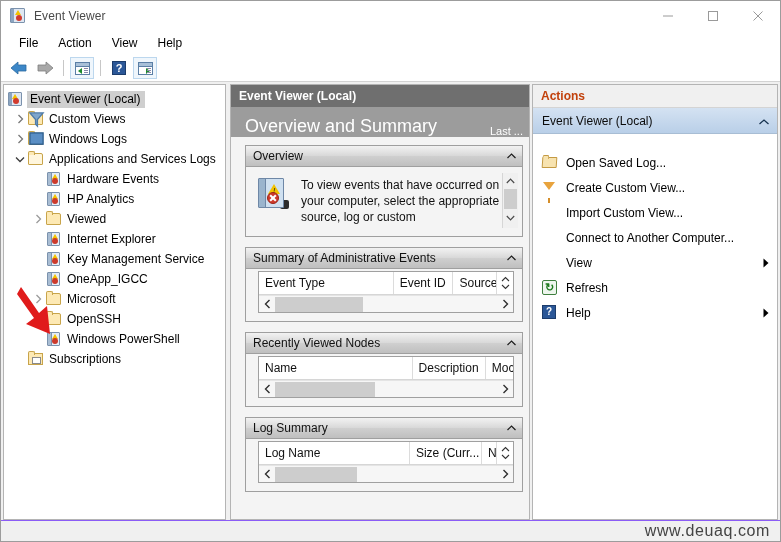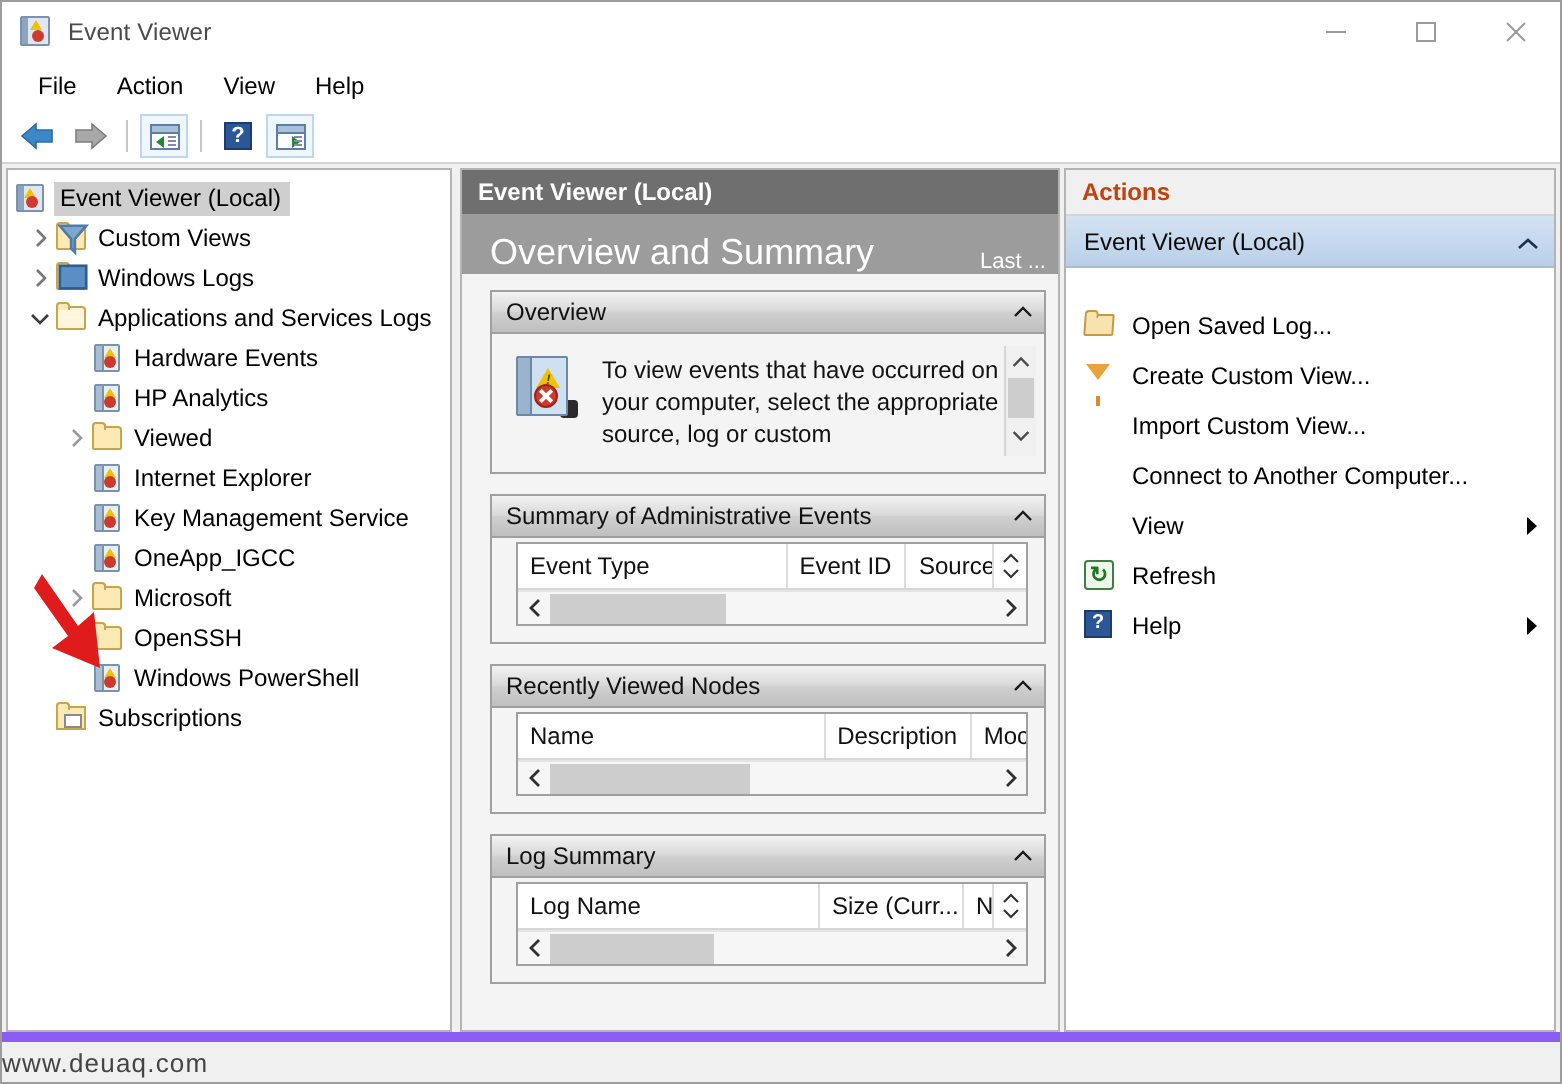--- a/index.html
+++ b/index.html
@@ -595,27 +595,27 @@
     position:absolute;left:0;top:0;width:14px;height:14px;
     background:#2b5797;border:1px solid #1c3c6b;box-sizing:border-box;
     color:#fff;font-size:10px;font-weight:bold;
     display:flex;align-items:center;justify-content:center;
   }
 
   
   .statusbar {
     height: 20px;
     background: #f0f0f0;
-    border-top: 5px solid #8b5cf6;
+    border-top: 1px solid #8b5cf6;
     display: flex;
     align-items: center;
-    justify-content: flex-start;
+    justify-content: flex-end;
     padding-right: 10px;
     flex: 0 0 auto;
-    font-size: 13px;
+    font-size: 16px;
     color: #444;
     letter-spacing: .6px;
   }
 </style>
 </head>
 <body>
 
 <div id="app">
 
   <div class="titlebar">

